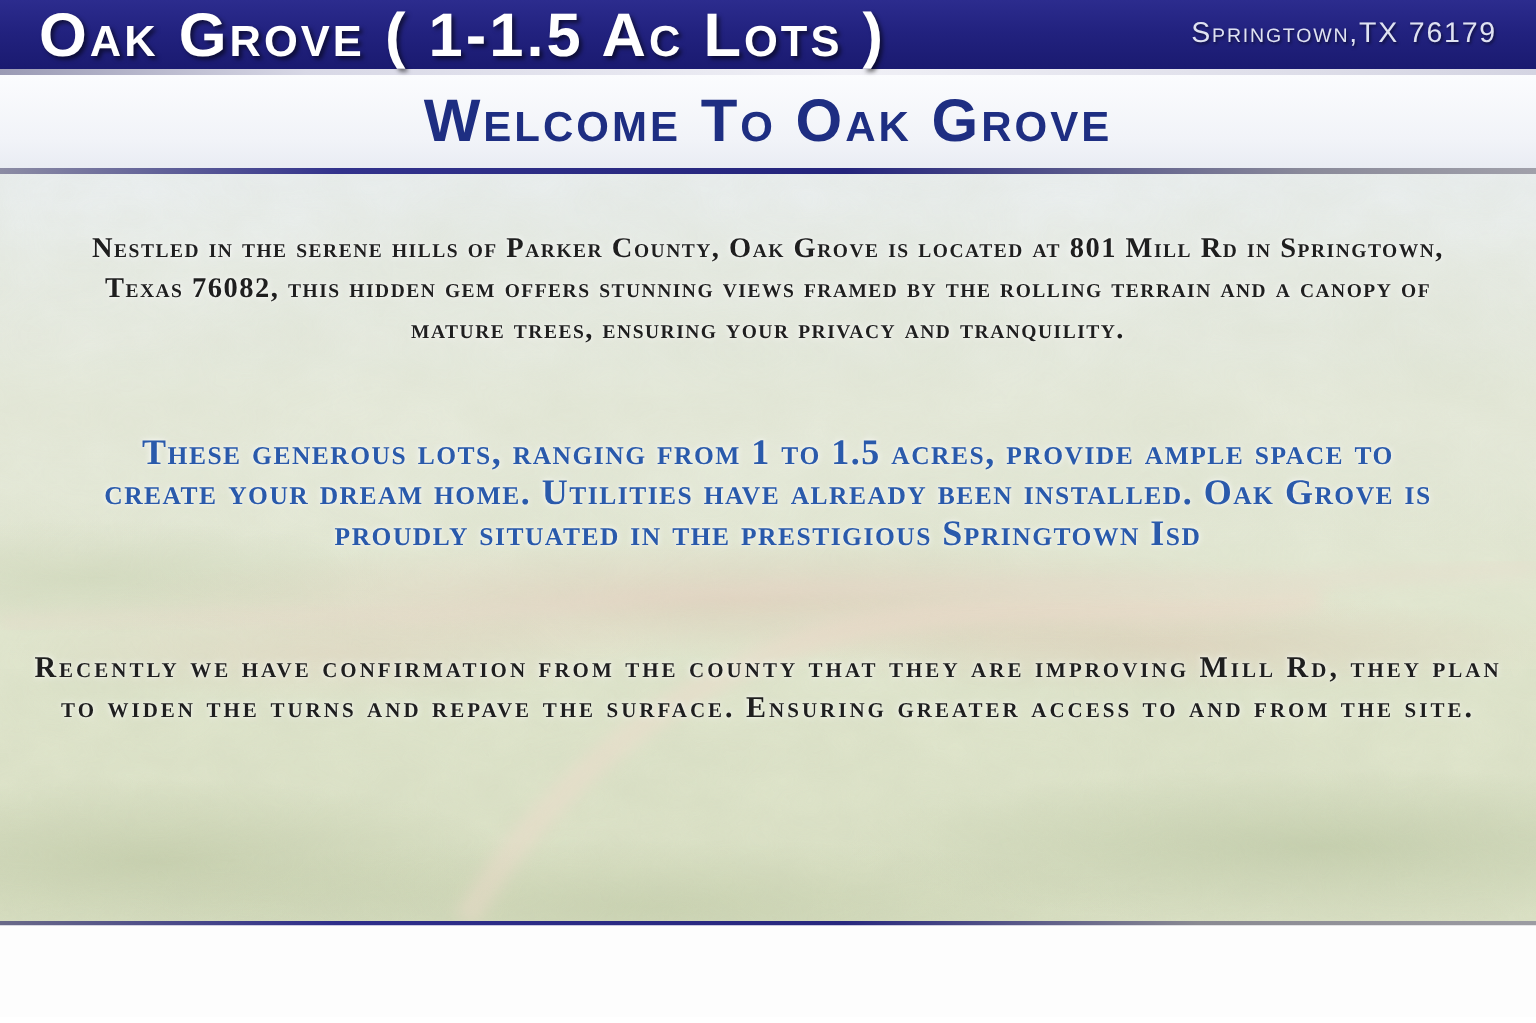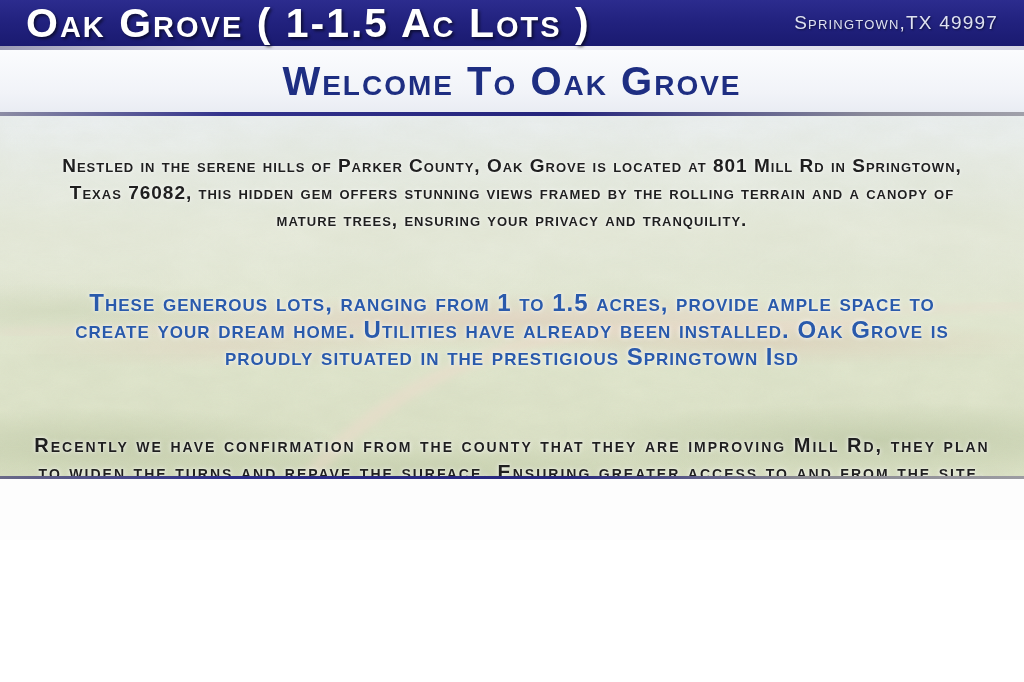--- a/index.html
+++ b/index.html
@@ -66,32 +66,33 @@
     white-space: nowrap;
   }
   .navy-divider {
     height: 4px;
     background: linear-gradient(90deg, #8c8ca4 0%, #32328c 22%, #24247c 55%, #8a8a9a 85%, #a0a0aa 100%);
   }
 
   
   .photo {
     position: relative;
-    height: 360px;
+    height: 498px;
     background:
       radial-gradient(58% 11% at 48% 57%, rgba(226,198,182,0.55), rgba(226,198,182,0) 72%),
       radial-gradient(38% 9% at 76% 63%, rgba(224,198,180,0.5), rgba(224,198,180,0) 72%),
       radial-gradient(30% 9% at 22% 64%, rgba(228,206,190,0.45), rgba(228,206,190,0) 72%),
       radial-gradient(34% 16% at 10% 92%, rgba(176,188,148,0.5), rgba(176,188,148,0) 70%),
       radial-gradient(44% 15% at 86% 90%, rgba(172,186,146,0.5), rgba(172,186,146,0) 70%),
       radial-gradient(48% 13% at 42% 98%, rgba(180,192,152,0.45), rgba(180,192,152,0) 70%),
       radial-gradient(28% 11% at 6% 54%, rgba(192,202,168,0.4), rgba(192,202,168,0) 70%),
       linear-gradient(180deg, rgba(238,242,246,0.95) 0%, rgba(235,239,234,0.8) 12%, rgba(232,236,222,0.55) 30%, rgba(255,255,255,0) 52%),
       linear-gradient(180deg, #e7ebee 0%, #e9ecdf 30%, #e4e9d2 62%, #dde3c7 100%);
     overflow: hidden;
+    font-family: Liberation Serif, serif;
   }
   .photo-texture {
     position: absolute;
     inset: 0;
     width: 100%;
     height: 100%;
     display: block;
     opacity: 0.6;
   }
   .photo-content {
@@ -139,21 +140,21 @@
   }
 </style>
 </head>
 <body>
 
 <div class="flyer">
 
   <div class="header-bar">
     <div class="header-title">Oak Grove ( 1-1.5 Ac Lots )</div>
     <div class="header-address">
-      <div>Springtown,TX 49997</div>
+      <div>Springtown,TX 76179</div>
     </div>
   </div>
 
   <div class="silver-divider"></div>
 
   <div class="welcome-banner">
     <div class="welcome-title">Welcome To Oak Grove</div>
   </div>
 
   <div class="navy-divider"></div>

